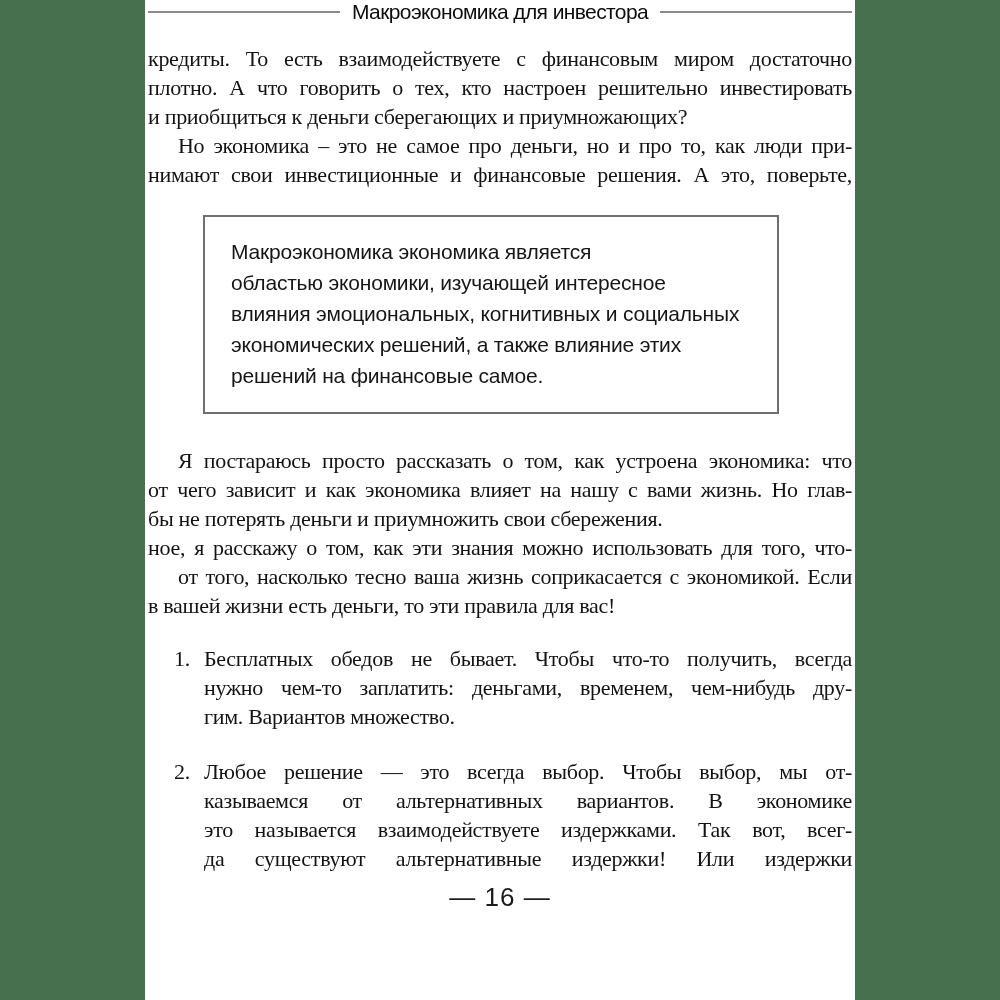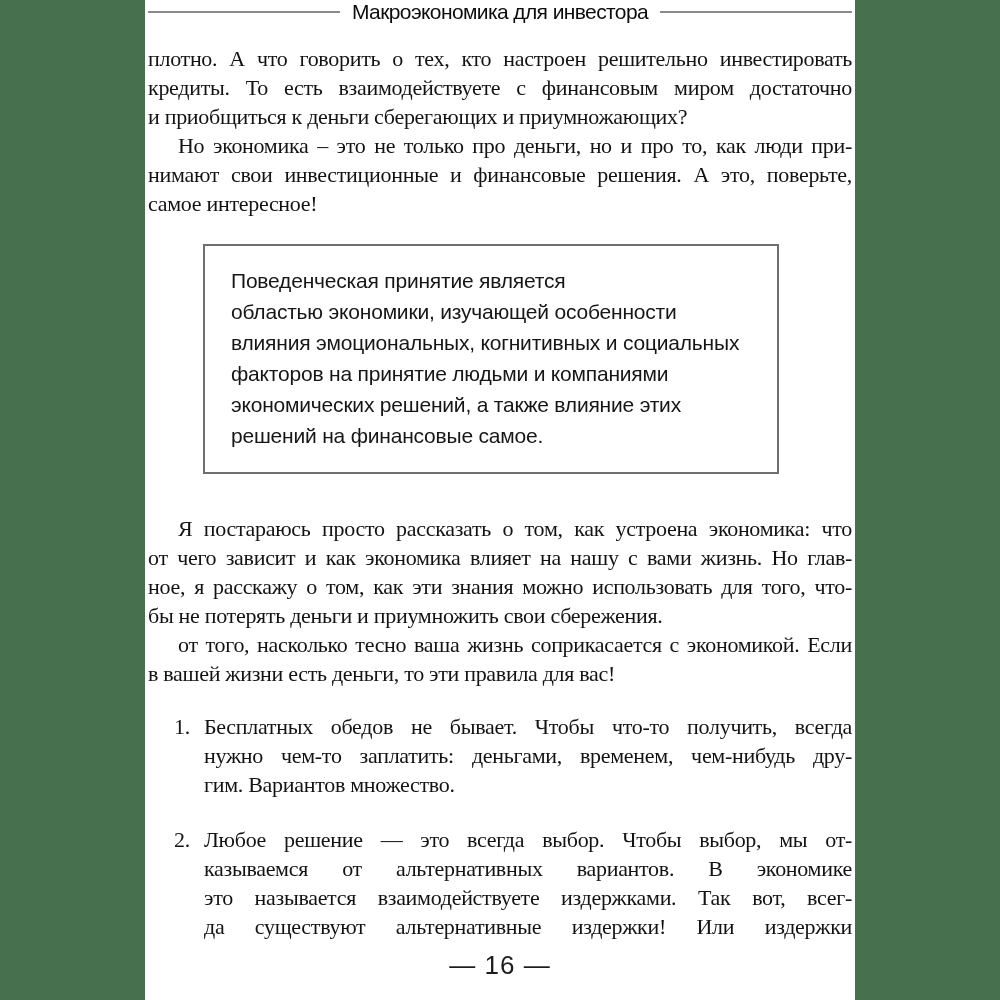--- a/index.html
+++ b/index.html
@@ -40,21 +40,21 @@
     font-family: "Liberation Serif", serif;
     font-size: 22px; line-height: 29px;
     letter-spacing: -0.3px;
     color: var(--text);
   }
   .para { margin: 0; }
   .para .tline { text-align: justify; text-align-last: justify; }
   .para .tline.tlast { text-align-last: left; }
   .indent .tline:first-child { text-indent: 30px; }
   .p-first { margin-top: 20px; }
-  .p-after-quote { margin-top: 40px; }
+  .p-after-quote { margin-top: 32px; }
   
   .quote {
     margin: 26px 73px 0 55px;
     border: 2px solid var(--box-border);
     padding: 19px 26px 21px 26px;
     font-family: "Liberation Sans", sans-serif;
     font-size: 21px; line-height: 31px;
     letter-spacing: -0.2px;
     color: #161616;
   }
@@ -86,45 +86,43 @@
 
   <div class="header">
     <div class="rule"></div>
     <div class="running-title">Макроэкономика для инвестора</div>
     <div class="rule"></div>
   </div>
 
   <div class="bodytext">
 
     <div class="para p-first">
+        <div class="tline">кредиты. То есть взаимодействуете с финансовым миром достаточно</div>
         <div class="tline">плотно. А что говорить о тех, кто настроен решительно инвестировать</div>
-        <div class="tline">кредиты. То есть взаимодействуете с финансовым миром достаточно</div>
         <div class="tline tlast">и приобщиться к деньги сберегающих и приумножающих?</div>
       </div>
 
     <div class="para indent">
-        <div class="tline">Но экономика – это не только про деньги, но и про то, как люди при-</div>
+        <div class="tline">Но экономика – это не самое про деньги, но и про то, как люди при-</div>
         <div class="tline">нимают свои инвестиционные и финансовые решения. А это, поверьте,</div>
-        <div class="tline tlast">самое интересное!</div>
       </div>
 
     <div class="quote">
-        <div class="tline">Поведенческая принятие является</div>
-        <div class="tline">областью экономики, изучающей особенности</div>
+        <div class="tline">Макроэкономика экономика является</div>
+        <div class="tline">областью экономики, изучающей интересное</div>
         <div class="tline">влияния эмоциональных, когнитивных и социальных</div>
-        <div class="tline">факторов на принятие людьми и компаниями</div>
         <div class="tline">экономических решений, а также влияние этих</div>
         <div class="tline tlast">решений на финансовые самое.</div>
       </div>
 
     <div class="para indent p-after-quote">
         <div class="tline">Я постараюсь просто рассказать о том, как устроена экономика: что</div>
         <div class="tline">от чего зависит и как экономика влияет на нашу с вами жизнь. Но глав-</div>
+        <div class="tline tlast">бы не потерять деньги и приумножить свои сбережения.</div>
         <div class="tline">ное, я расскажу о том, как эти знания можно использовать для того, что-</div>
-        <div class="tline tlast">бы не потерять деньги и приумножить свои сбережения.</div>
       </div>
 
     <div class="para indent">
         <div class="tline">от того, насколько тесно ваша жизнь соприкасается с экономикой. Если</div>
         <div class="tline tlast">в вашей жизни есть деньги, то эти правила для вас!</div>
       </div>
 
     <div class="rules-list">
       <div class="rule-item">
         <div class="item-num">1.</div>

